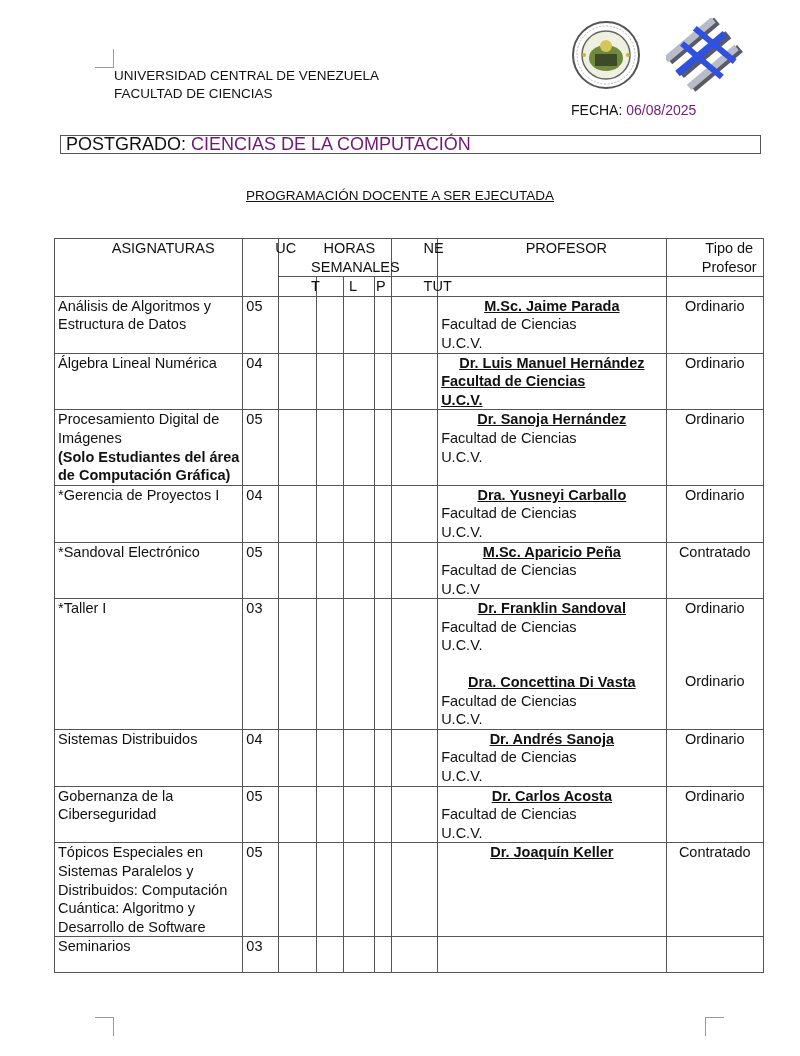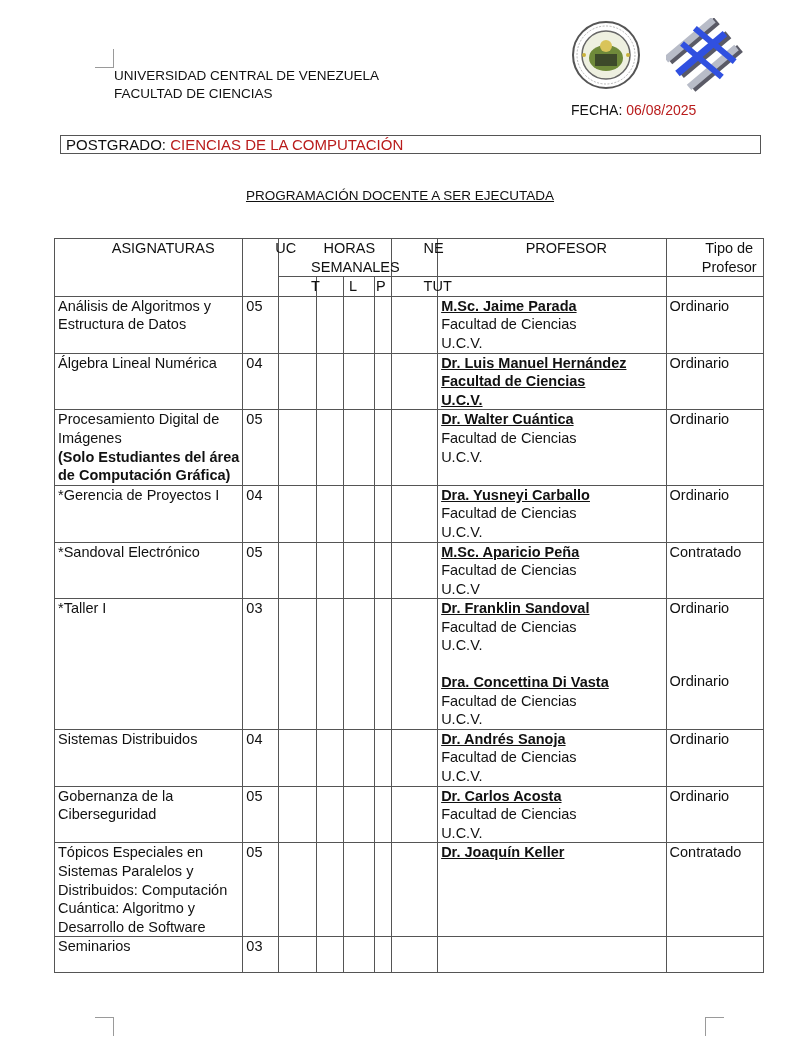--- a/index.html
+++ b/index.html
@@ -9,41 +9,41 @@
   }
   .corner { position: absolute; width: 18px; height: 18px; border-color: #9a9a9a; border-style: solid; border-width: 0; }
   .corner.tl { left: 95px; top: 49px; border-right-width: 1px; border-bottom-width: 1px; }
   .corner.bl { left: 95px; top: 1017px; border-right-width: 1px; border-top-width: 1px; }
   .corner.br { left: 705px; top: 1017px; border-left-width: 1px; border-top-width: 1px; }
 
   .uni-header { position: absolute; left: 114px; top: 67px; font-size: 13.5px; line-height: 18px; }
   .seal { position: absolute; left: 571px; top: 20px; width: 70px; height: 70px; }
   .ciens-logo { position: absolute; left: 666px; top: 18px; width: 78px; height: 74px; }
   .fecha { position: absolute; left: 571px; top: 102px; font-size: 14px; }
-  .blue { color: #b91c1c; }
-
-  .info-box { position: absolute; left: 60px; top: 135px; width: 699px; border: 1px solid #555; font-size: 15px; }
+  .blue { color: #701a75; }
+
+  .info-box { position: absolute; left: 60px; top: 135px; width: 699px; border: 1px solid #555; font-size: 18px; }
   .info-box div { height: 17px; line-height: 17px; padding-left: 5px; }
   .info-box div + div { border-top: 1px solid #555; }
 
   .doc-title { position: absolute; left: 0; width: 800px; top: 188px; text-align: center; font-size: 13.5px; }
   .doc-title span { text-decoration: underline; }
 
   table.prog { position: absolute; left: 54px; top: 238px; border-collapse: collapse; width: 710px; font-size: 14.5px; table-layout: fixed; }
   table.prog td, table.prog th { border: 1px solid #555; vertical-align: top; padding: 0 3px; line-height: 18.6px; font-weight: normal; }
   table.prog th { text-align: center; padding-left: 32px; }
   .c-asig { width: 174px; }
   .c-uc { width: 33px; }
   .c-t { width: 35px; } .c-l { width: 25px; } .c-p { width: 29px; } .c-x { width: 15px; }
   .c-tut { width: 43px; }
   .c-prof { width: 211px; }
   .c-tipo { width: 90px; }
   td.uc { padding-left: 6px; }
-  td.tipo { }
-  .pname { text-decoration: underline; font-weight: bold; }
+  td.tipo { text-align: center; }
+  .pname { text-decoration: underline; font-weight: bold; text-align: center; }
   .b { font-weight: bold; }
   .u { text-decoration: underline; }
   .gap { height: 18px; }
 </style>
 </head>
 <body>
 
 <div class="corner tl"></div>
 <div class="corner bl"></div>
 <div class="corner br"></div>
@@ -163,21 +163,21 @@
       <div>Procesamiento Digital de Imágenes</div>
       <div class="b">(Solo Estudiantes del área de Computación Gráfica)</div>
     </td>
     <td class="uc">05</td>
     <td></td>
         <td></td>
         <td></td>
         <td></td>
         <td></td>
     <td>
-      <div class="pname">Dr. Walter Cuántica</div>
+      <div class="pname">Dr. Sanoja Hernández</div>
       <div>Facultad de Ciencias</div>
       <div>U.C.V.</div>
     </td>
     <td class="tipo">Ordinario</td>
   </tr>
 
   <tr>
     <td>*Gerencia de Proyectos I</td>
     <td class="uc">04</td>
     <td></td>

